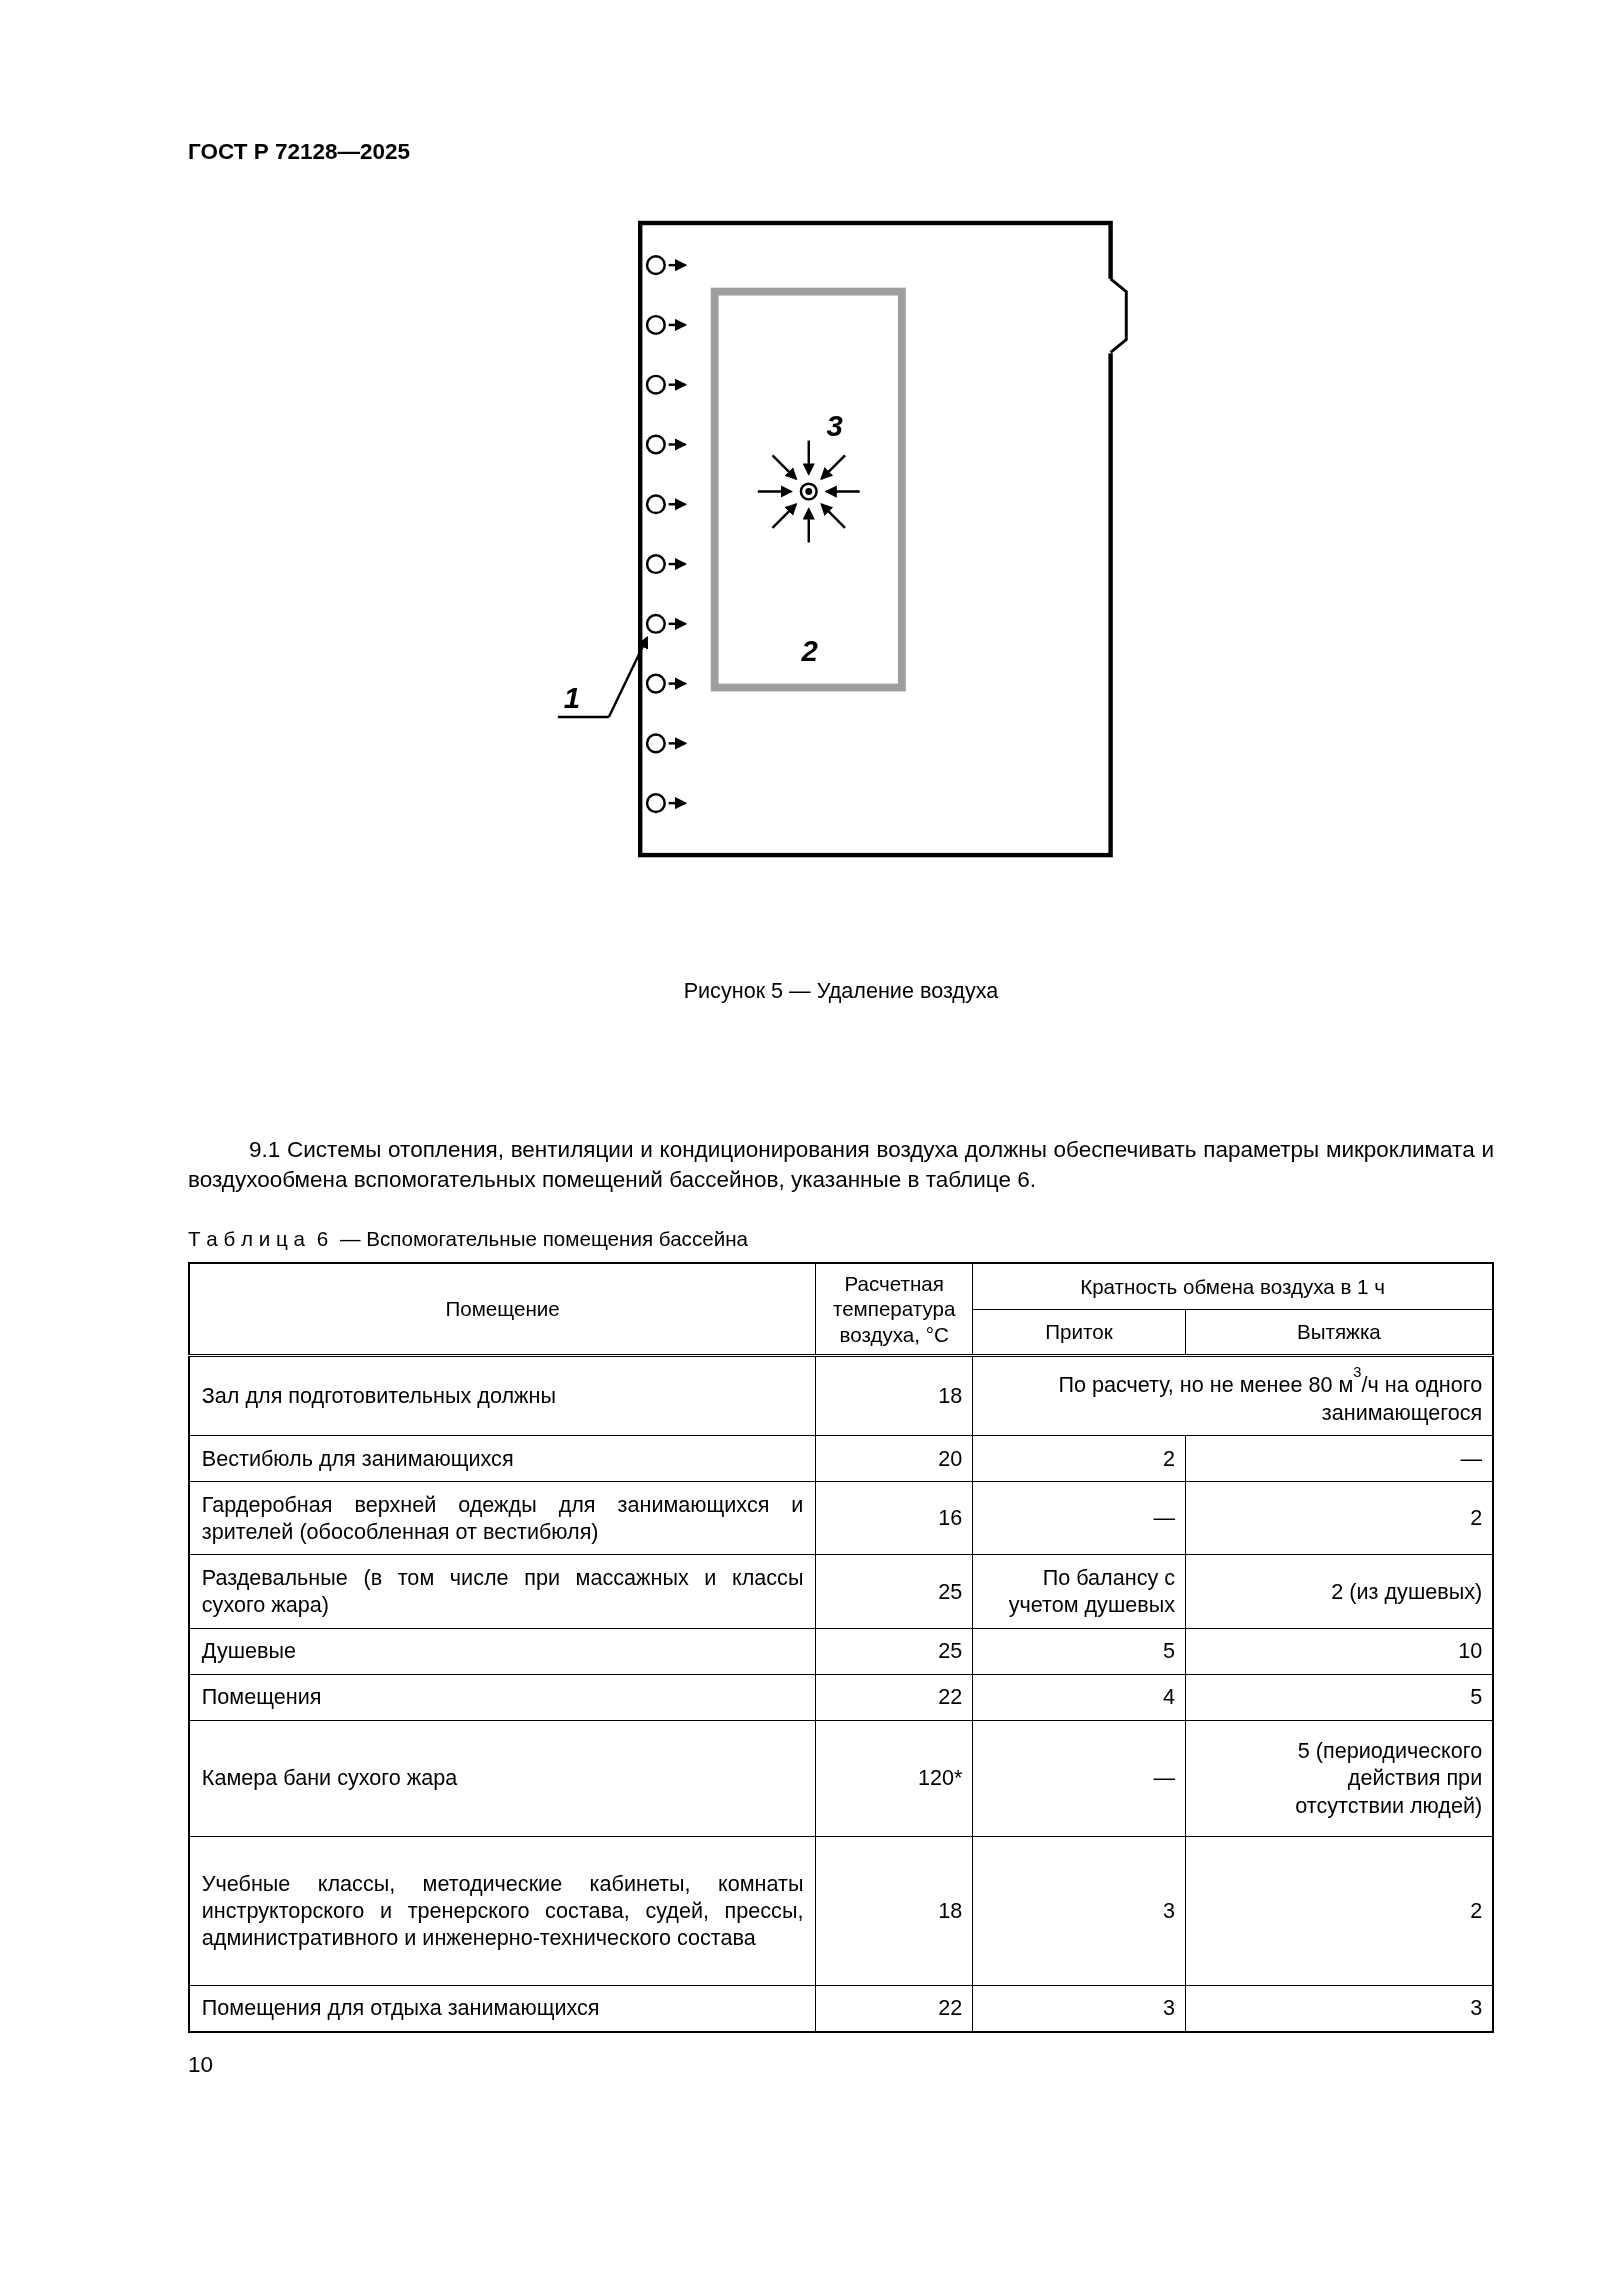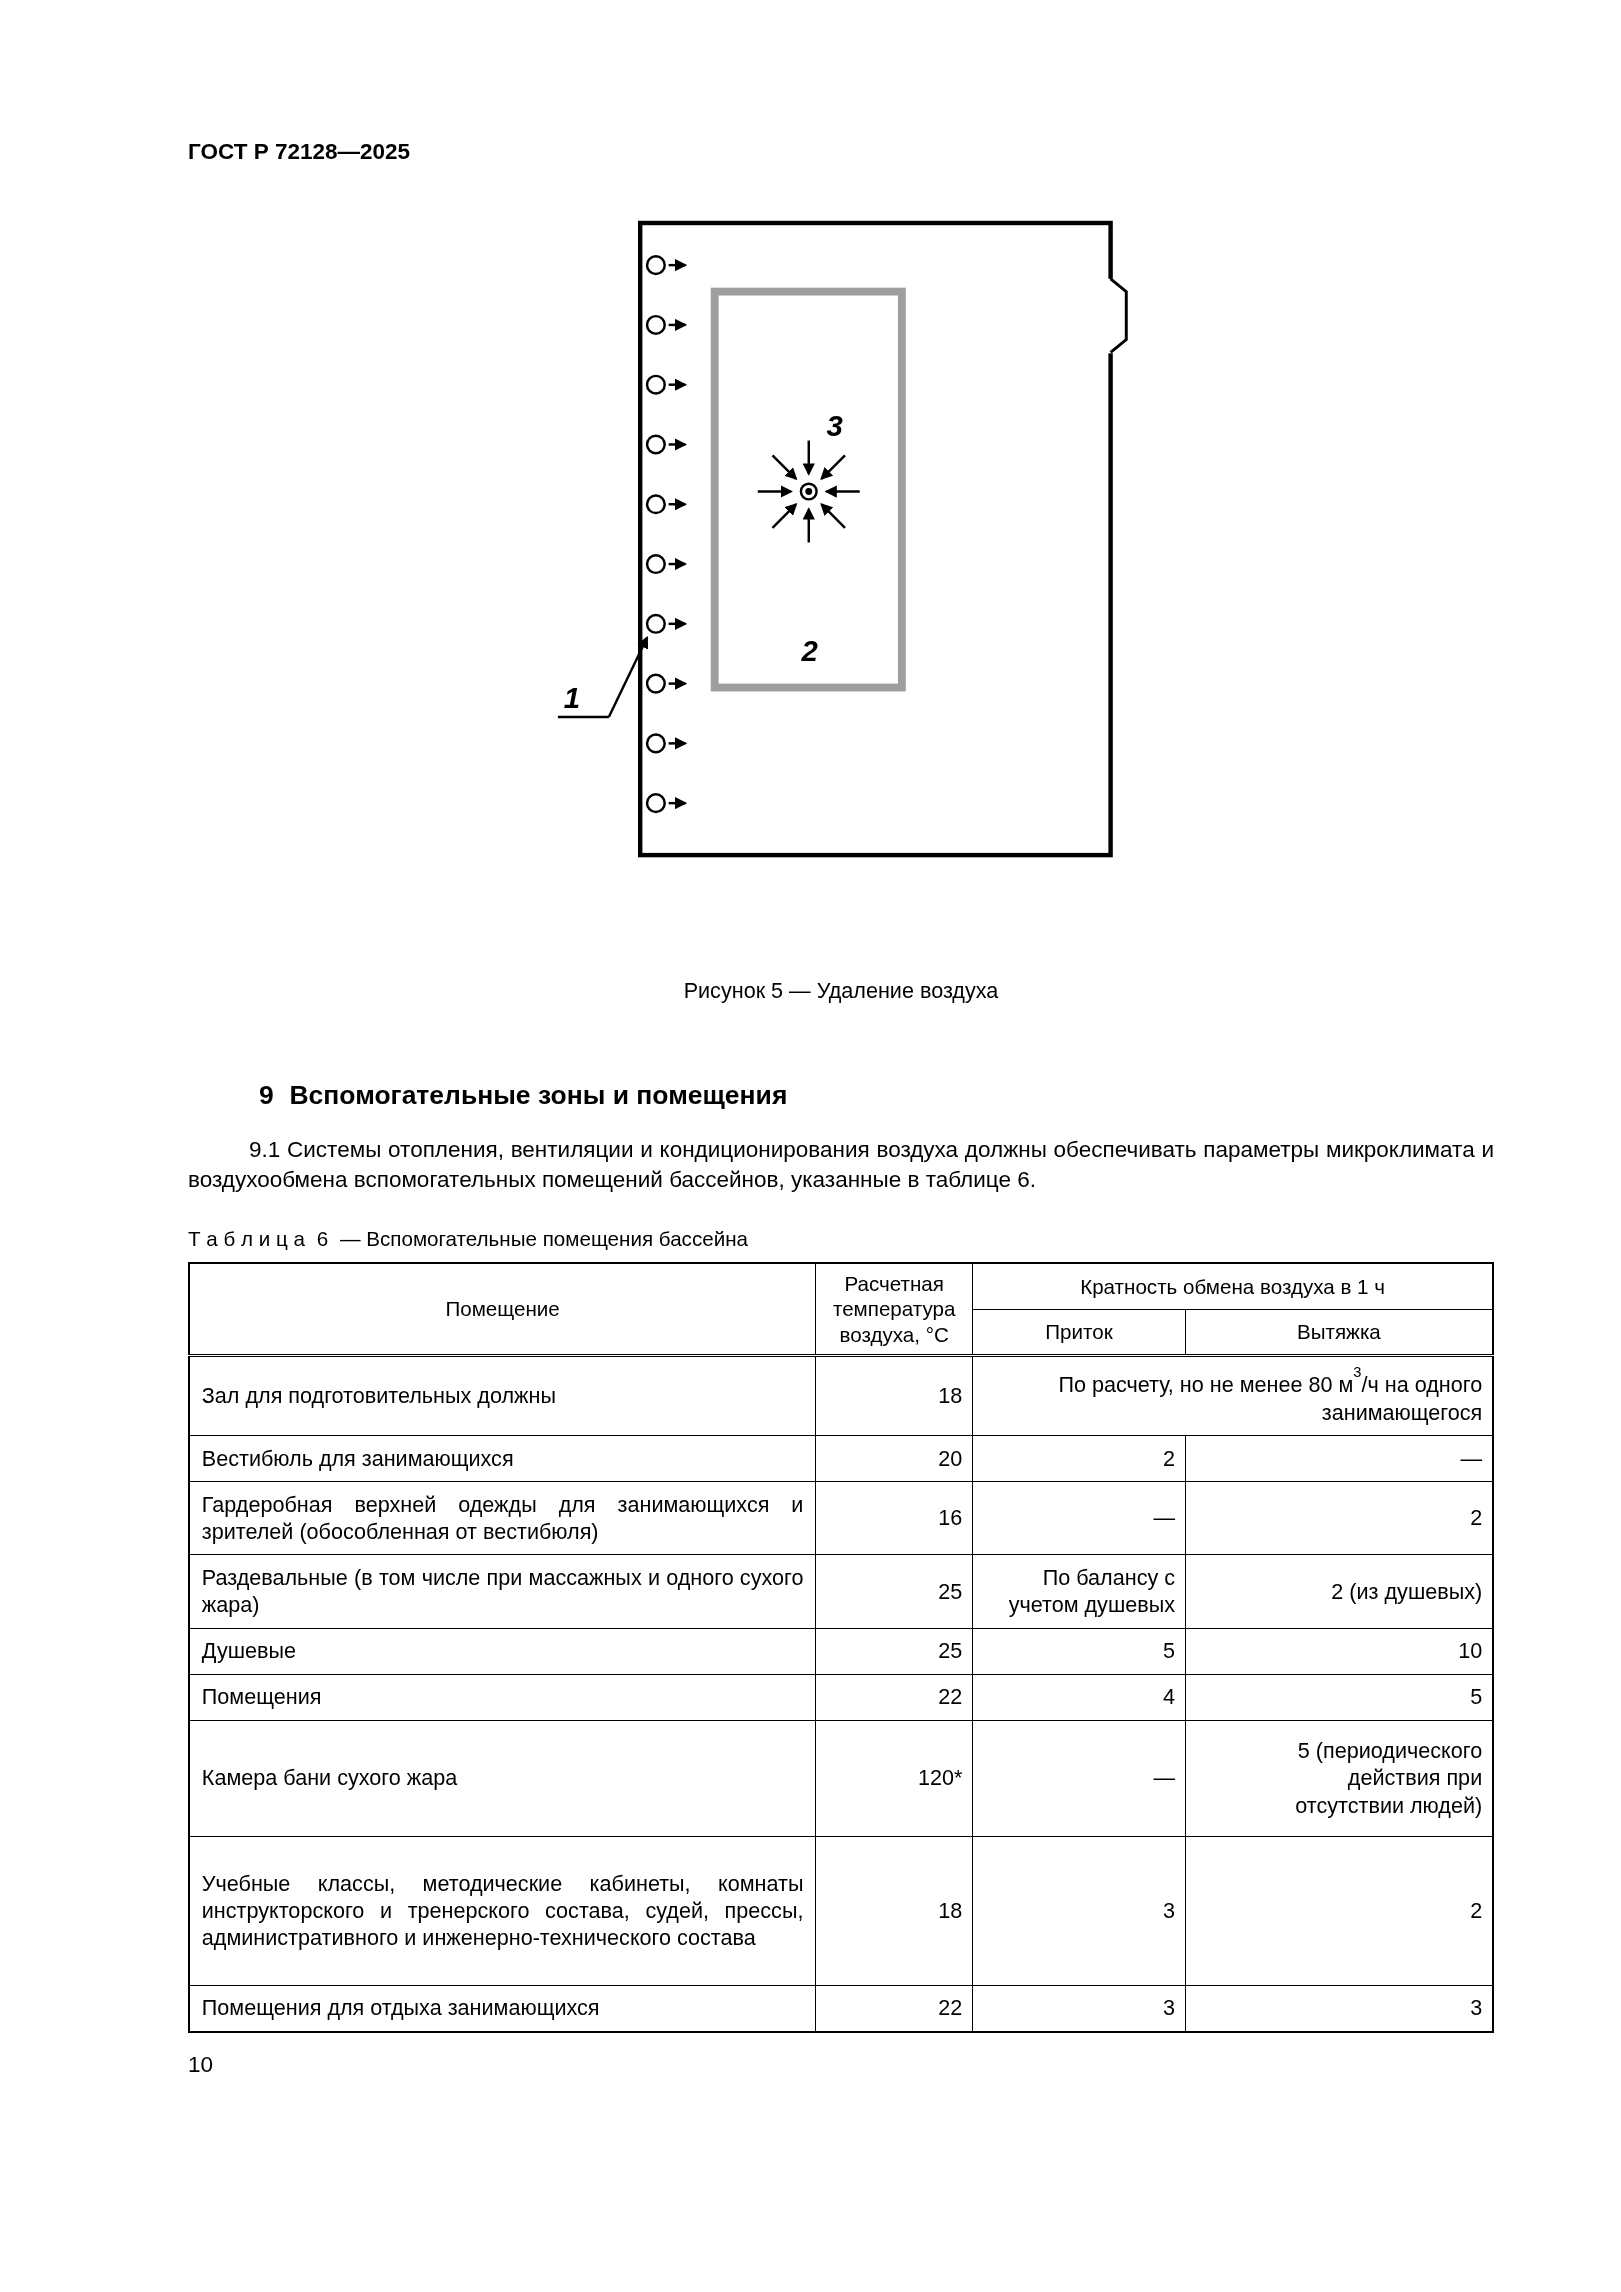--- a/index.html
+++ b/index.html
@@ -134,23 +134,20 @@
         <text class="figlbl" x="62" y="500">1</text>
         <line x1="56" y1="509" x2="108" y2="509" stroke="#000" stroke-width="2.5"></line>
         <line x1="108" y1="509" x2="147" y2="428" stroke="#000" stroke-width="2.5" marker-end="url(#ah)"></line>
       </g>
     </svg>
   </div>
 
 
   <div class="fig-caption">Рисунок 5 — Удаление воздуха</div>
 
-  <div class="sec-heading">
-    <span class="num">9</span><span>Вспомогательные зоны и помещения</span>
-  </div>
 
   <div class="para">9.1 Системы отопления, вентиляции и кондиционирования воздуха должны обеспечивать параметры микроклимата и воздухообмена вспомогательных помещений бассейнов, указанные в таблице 6.</div>
 
   <div class="tbl-label">
     <span class="sp">Т а б л и ц а</span><span class="sp">6</span><span>— Вспомогательные помещения бассейна</span>
   </div>
 
   <table class="gost-table">
     <colgroup>
       <col style="width:628px">
@@ -181,21 +178,21 @@
         <td class="val">2</td>
         <td class="val">—</td>
       </tr>
       <tr>
         <td class="room">Гардеробная верхней одежды для занимающихся и зрителей (обособленная от вестибюля)</td>
         <td class="val">16</td>
         <td class="val">—</td>
         <td class="val">2</td>
       </tr>
       <tr>
-        <td class="room">Раздевальные (в том числе при массажных и одного сухого жара)</td>
+        <td class="room">Раздевальные (в том числе при массажных и классы сухого жара)</td>
         <td class="val">25</td>
         <td class="val">По балансу с учетом душевых</td>
         <td class="val">2 (из душевых)</td>
       </tr>
       <tr>
         <td class="room">Душевые</td>
         <td class="val">25</td>
         <td class="val">5</td>
         <td class="val">10</td>
       </tr>

